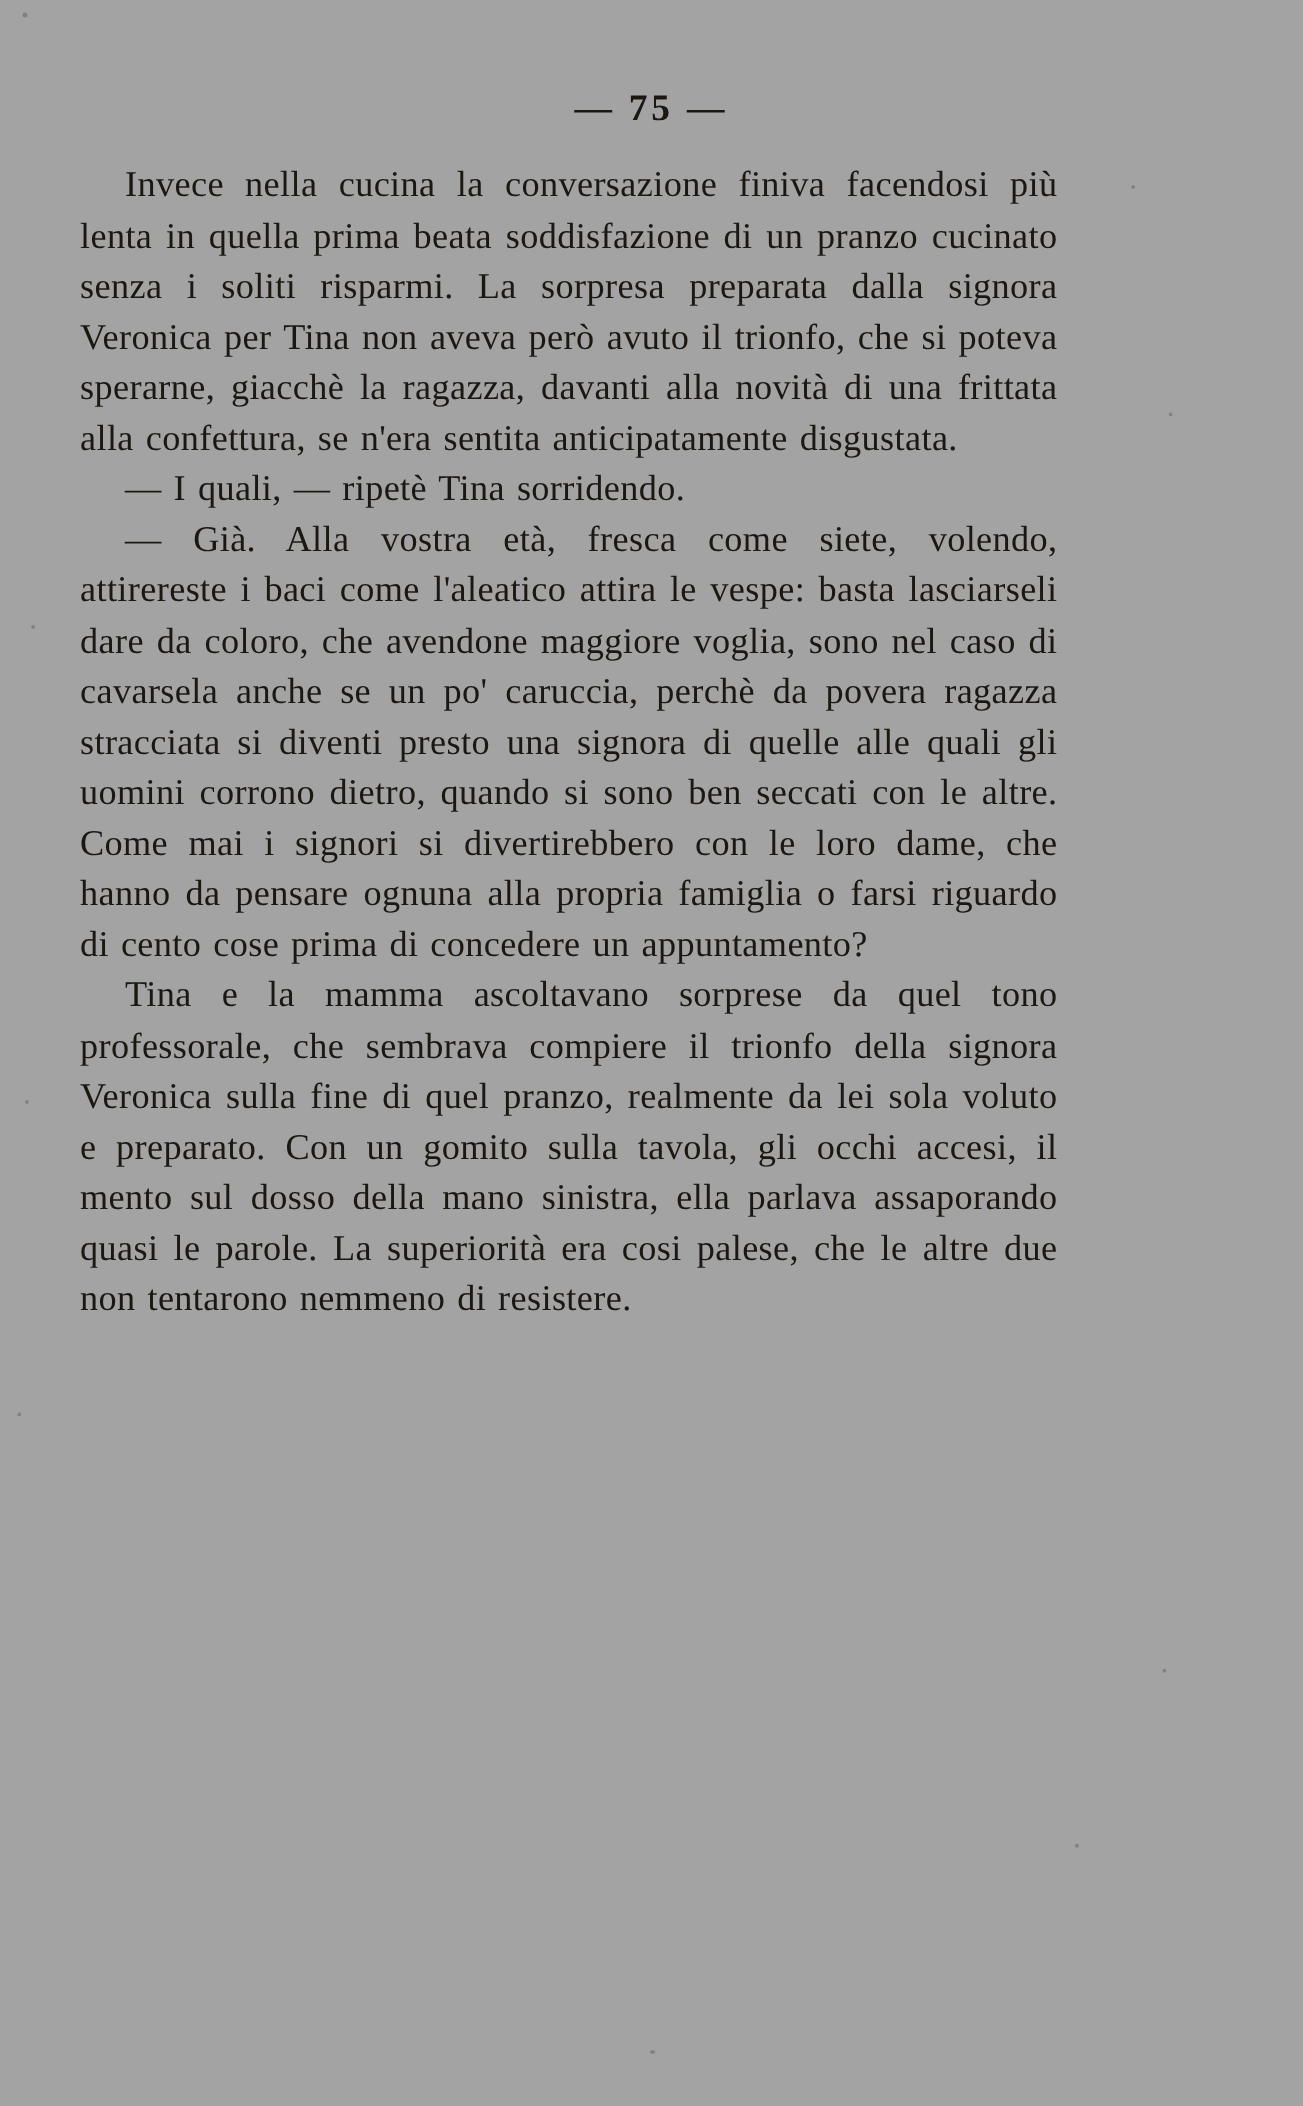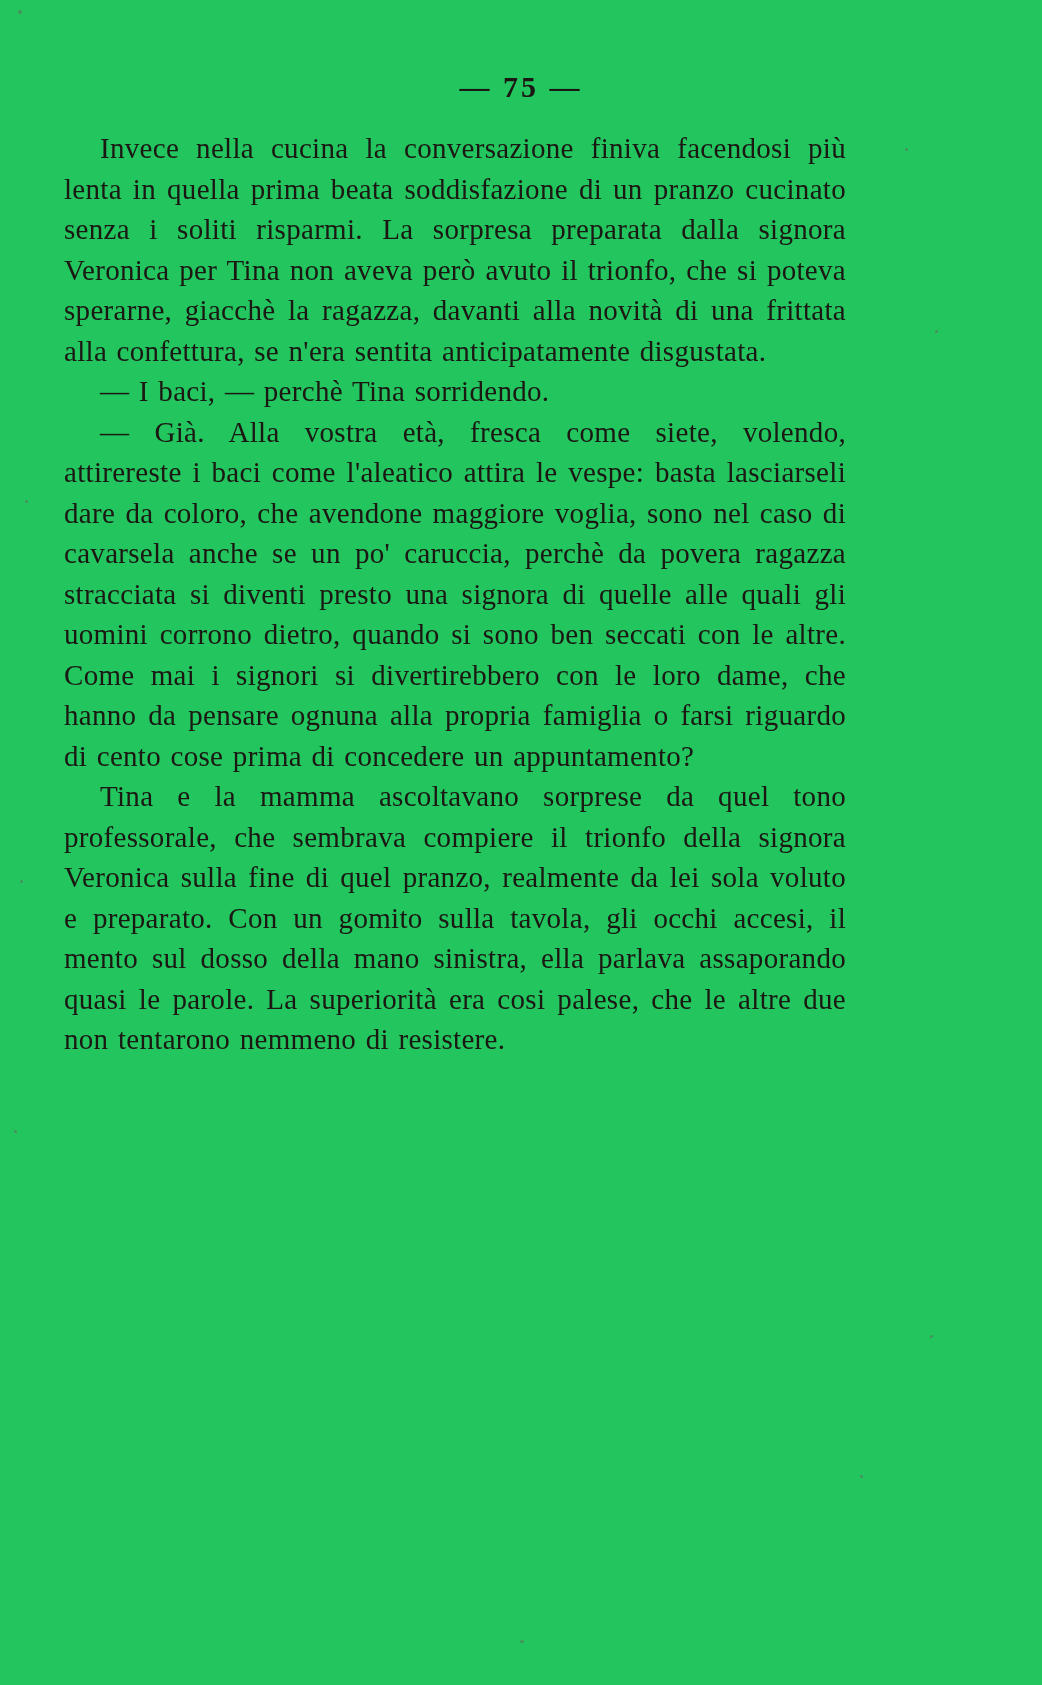--- a/index.html
+++ b/index.html
@@ -5,21 +5,21 @@
   html, body {
     margin: 0;
     padding: 0;
     background: #e9e7e2;
   }
   .scan-page {
     position: relative;
     width: 1042px;
     height: 1685px;
     margin: 0 auto;
-    background: #22c55e;
+    background: #a3a3a3;
     color: #161310;
     font-family: "Liberation Serif", "DejaVu Serif", serif;
     overflow: hidden;
   }
   .page-number {
     position: absolute;
     top: 70px;
     left: 0;
     width: 100%;
     text-align: center;
@@ -65,21 +65,21 @@
 </style>
 </head>
 <body>
 
 <div class="scan-page">
 
   <div class="page-number">— 75 —</div>
 
   <div class="text-block">
     <p>Invece nella cucina la conversazione finiva facendosi più lenta in quella prima beata soddisfazione di un pranzo cucinato senza i soliti risparmi. La sorpresa preparata dalla signora Veronica per Tina non aveva però avuto il trionfo, che si poteva sperarne, giacchè la ragazza, davanti alla novità di una frittata alla confettura, se n'era sentita anticipatamente disgustata.</p>
-    <p>— I baci, — perchè Tina sorridendo.</p>
+    <p>— I quali, — ripetè Tina sorridendo.</p>
     <p>— Già. Alla vostra età, fresca come siete, volendo, attirereste i baci come l'aleatico attira le vespe: basta lasciarseli dare da coloro, che avendone maggiore voglia, sono nel caso di cavarsela anche se un po' caruccia, perchè da povera ragazza stracciata si diventi presto una signora di quelle alle quali gli uomini corrono dietro, quando si sono ben seccati con le altre. Come mai i signori si divertirebbero con le loro dame, che hanno da pensare ognuna alla propria famiglia o farsi riguardo di cento cose prima di concedere un appuntamento?</p>
     <p>Tina e la mamma ascoltavano sorprese da quel tono professorale, che sembrava compiere il trionfo della signora Veronica sulla fine di quel pranzo, realmente da lei sola voluto e preparato. Con un gomito sulla tavola, gli occhi accesi, il mento sul dosso della mano sinistra, ella parlava assaporando quasi le parole. La superiorità era cosi palese, che le altre due non tentarono nemmeno di resistere.</p>
   </div>
 
   <span class="speck s1"></span>
   <span class="speck s2"></span>
   <span class="speck s3"></span>
   <span class="speck s4"></span>
   <span class="speck s5"></span>
   <span class="speck s6"></span>

